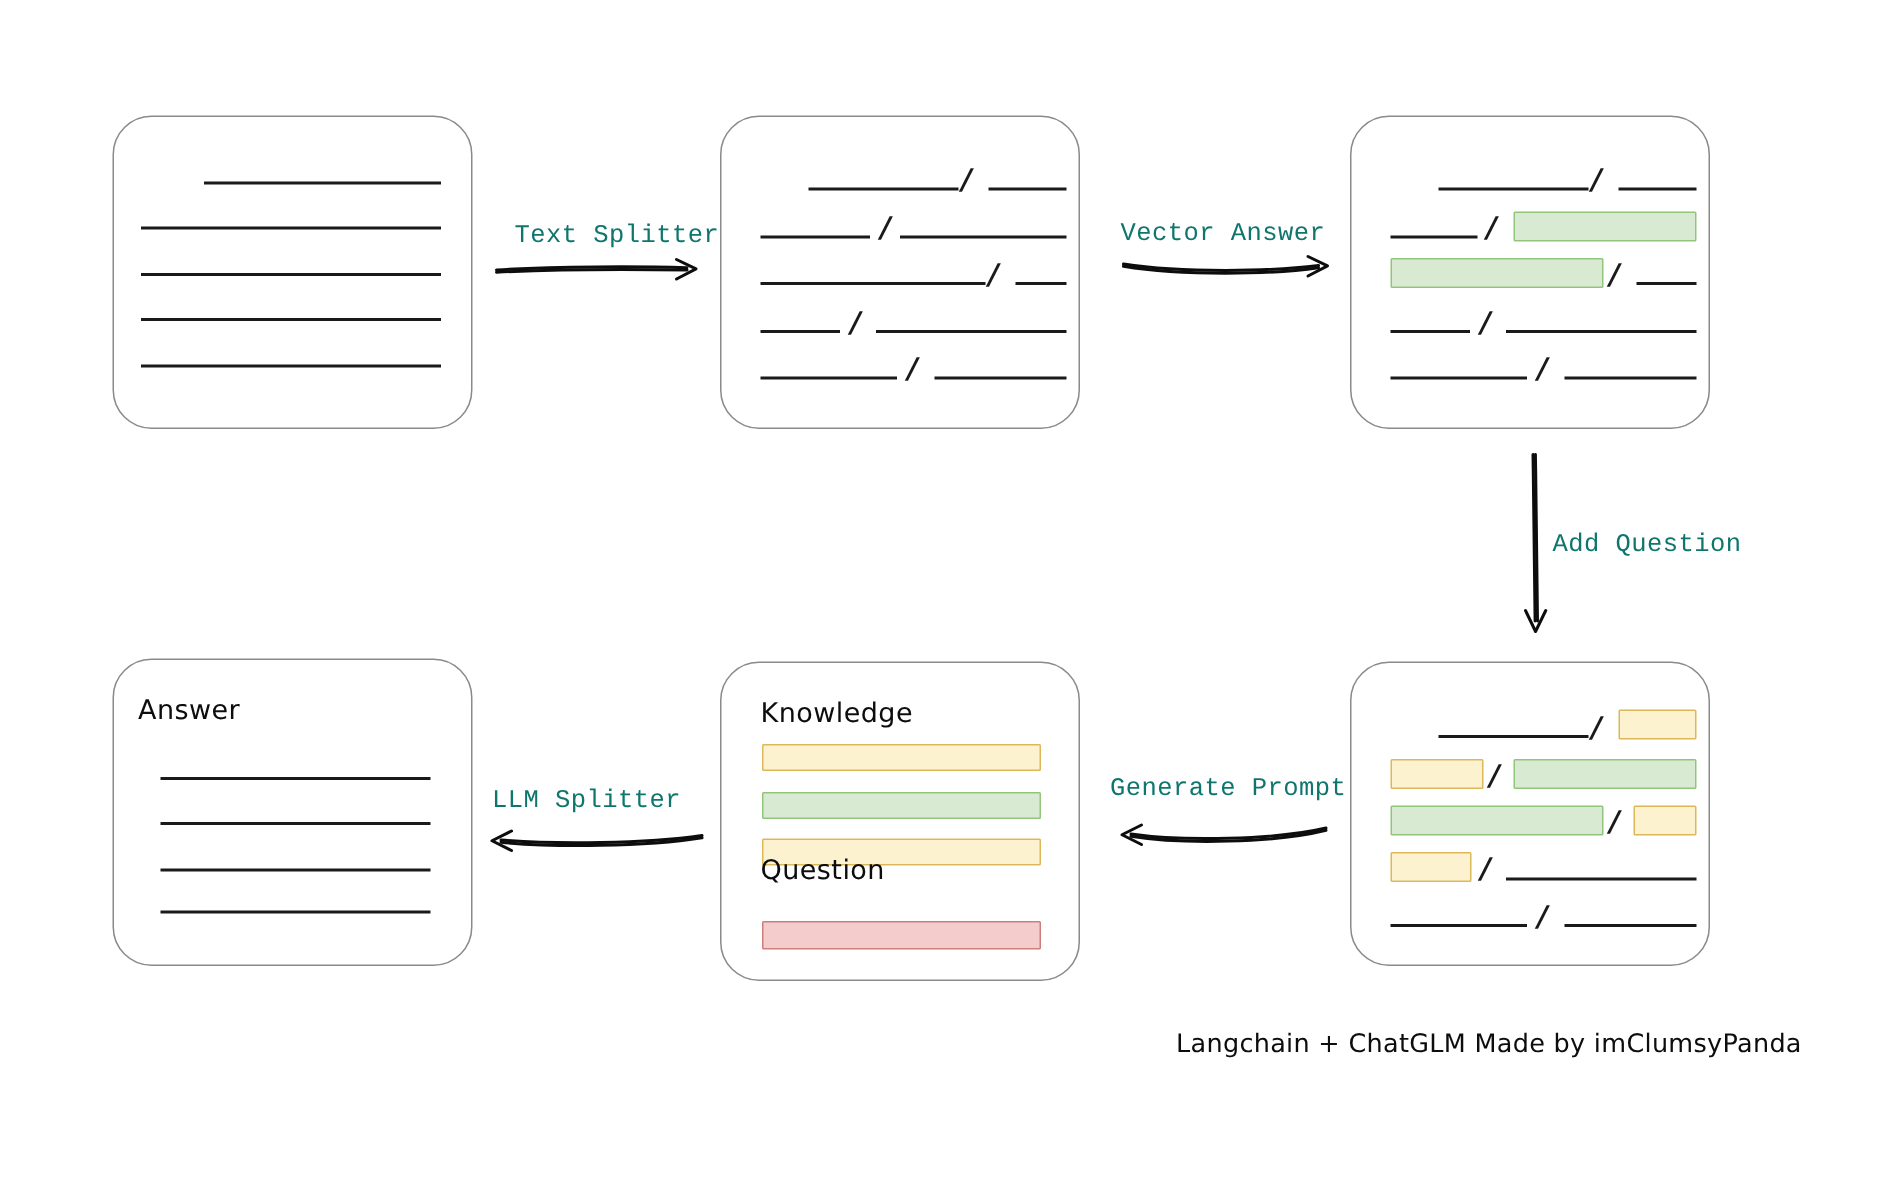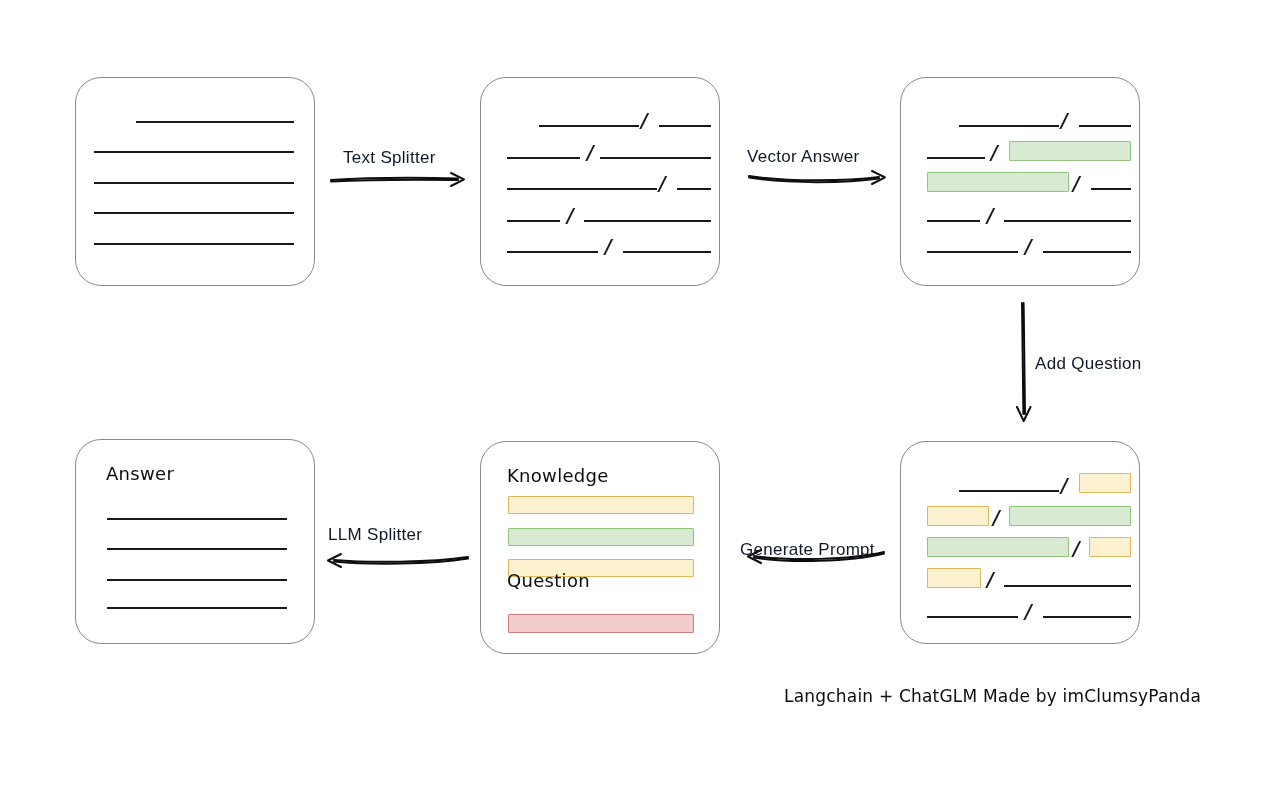--- a/index.html
+++ b/index.html
@@ -51,24 +51,24 @@
     border-style: solid;
     border-radius: 1px;
   }
   .chip.green  { background: #d9ead3; border-color: #93c47d; }
   .chip.yellow { background: #fdf2d0; border-color: #dbb85a; }
   .chip.red    { background: #f4cccc; border-color: #cc7e7e; }
 
   
   .label {
     position: absolute;
-    font-family: Liberation Sans, sans-serif;
+    font-family: Liberation Mono, monospace;
     font-size: 17px;
     letter-spacing: 0.3px;
-    color: #0f172a;
+    color: #0f766e;
     white-space: nowrap;
   }
   .heading {
     position: absolute;
     font-family: "DejaVu Sans", sans-serif;
     font-size: 18px;
     letter-spacing: 0.3px;
     color: #0d0d0d;
     white-space: nowrap;
   }
@@ -190,21 +190,21 @@
 
     <div class="chip yellow" style="left:26px;  top:126px; width:54px; height:20px;"></div>
     <div class="slash" style="left:86px;  top:128px;">/</div>
     <div class="tline" style="left:103px; top:143px; width:127px;"></div>
 
     <div class="tline" style="left:26px;  top:174px; width:91px;"></div>
     <div class="slash" style="left:124px; top:160px;">/</div>
     <div class="tline" style="left:142px; top:174px; width:88px;"></div>
   </div>
 
-  <div class="label" style="left:740px; top:540px;">Generate Prompt</div>
+  <div class="label" style="left:740px; top:517px;">Generate Prompt</div>
   <svg class="arrow-svg" style="left:740px; top:544px;" width="146" height="22" viewBox="0 0 146 22">
     <path d="M144,8 C110,16 48,17 14,12"></path>
     <path d="M144,9.5 C110,18 48,19 14,13.5"></path>
     <polyline points="21,6 8,12.5 21,19"></polyline>
   </svg>
 
   <div class="doc-box" style="left:480px; top:441px; width:240px; height:213px;">
     <div class="heading" style="left:26px; top:23px;">Knowledge</div>
     <div class="chip yellow" style="left:27px; top:54px;  width:186px; height:18px;"></div>
     <div class="chip green" style="left:27px; top:86px;  width:186px; height:18px;"></div>
@@ -214,21 +214,21 @@
   </div>
 
   <div class="label" style="left:328px; top:525px;">LLM Splitter</div>
   <svg class="arrow-svg" style="left:320px; top:548px;" width="150" height="22" viewBox="0 0 150 22">
     <path d="M148,9 C110,14.5 50,15 14,12"></path>
     <path d="M148,10.5 C110,16.5 50,17 14,13.5"></path>
     <polyline points="21,6 8,12.5 21,19"></polyline>
   </svg>
 
   <div class="doc-box" style="left:75px; top:439px; width:240px; height:205px;">
-    <div class="heading" style="left:30px; top:23px;">Answer</div>
+    <div class="heading" style="left:16px; top:23px;">Answer</div>
     <div class="tline" style="left:31px; top:78px;  width:180px;"></div>
     <div class="tline" style="left:31px; top:108px; width:180px;"></div>
     <div class="tline" style="left:31px; top:139px; width:180px;"></div>
     <div class="tline" style="left:31px; top:167px; width:180px;"></div>
   </div>
 
   <div class="caption" style="left:784px; top:686px;">Langchain + ChatGLM Made by imClumsyPanda</div>
 
 </div>
 

